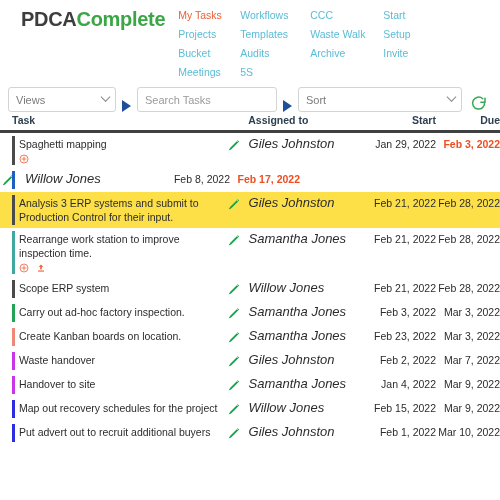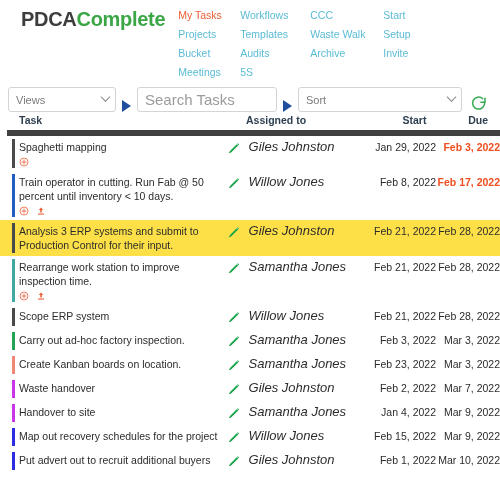--- a/index.html
+++ b/index.html
@@ -89,21 +89,21 @@
     border-bottom: 1.3px solid #8a8a8a;
     transform: translateY(-50%) rotate(45deg);
     margin-top: -3px;
   }
   .srch {
     width: 140px;
     height: 25px;
     border: 1px solid #d4d4d4;
     border-radius: 3px;
     background: #fff;
-    font-size: 15px;
+    font-size: 11px;
     color: #7b7b7b;
     padding: 0 7px;
     font-family: "Liberation Sans", sans-serif;
     outline: none;
   }
   .srch::placeholder { color: #9b9b9b; opacity: 1; }
   .tri {
     width: 0; height: 0;
     border-left: 9px solid #1f4e9c;
     border-top: 6px solid transparent;
@@ -115,23 +115,23 @@
     width: 18px; height: 18px;
     cursor: pointer;
     flex: 0 0 auto;
     margin-left: 2px;
   }
 
   
   .tbl-wrap { padding: 0 0 0 0; }
   .thead {
     display: flex;
-    border-bottom: 6px solid #404040;
-    padding: 0 12px 4px 0;
-    margin: 2px 0 0 7px;
+    border-bottom: 3px solid #404040;
+    padding: 0 0 4px 0;
+    margin: 2px 0 0 0;
   }
   .th {
     font-size: 10.5px;
     font-weight: bold;
     color: #2c3e50;
   }
   .col-task   { width: 245px; padding-left: 12px; }
   .col-edit   { width: 25px; }
   .col-assign { width: 133px; }
   .col-start  { width: 72px; text-align: right; }
@@ -275,33 +275,20 @@
             <path d="M17.4 4.8 L19.6 7" stroke="#ffffff" stroke-width="1.1"></path>
             <path d="M5 19.4 L6.9 17.5" stroke="#17a34a" stroke-width="1.4"></path>
           </svg>
         </div>
         <div class="cell-assign">Giles Johnston</div>
         <div class="cell-start">Jan 29, 2022</div>
         <div class="cell-due overdue">Feb 3, 2022</div>
       </div>
       <div class="row">
         <div class="bar" style="background: rgb(31, 95, 196);"></div>
-        <div class="cell-task">
-          <div>Train operator in cutting. Run Fab @ 50 percent until inventory &lt; 10 days.</div>
-          <div class="task-icons">
-            <svg class="ic" viewBox="0 0 20 20">
-              <circle cx="10" cy="10" r="8" fill="none" stroke="#ec6137" stroke-width="1.6"></circle>
-              <path d="M10 5.8 V14.2 M5.8 10 H14.2" stroke="#ec6137" stroke-width="1.6" stroke-linecap="round"></path>
-            </svg>
-            <svg class="ic" viewBox="0 0 20 20">
-              <path d="M10 3 L14.5 8.2 H11.6 V13 H8.4 V8.2 H5.5 Z" fill="#ec6137"></path>
-              <rect x="4" y="15" width="12" height="2.2" fill="#ec6137"></rect>
-            </svg>
-          </div>
-        </div>
         <div class="cell-edit">
           <svg width="15" height="15" viewBox="0 0 24 24">
             <path d="M18.8 3.4 L21 5.6 L8.6 18 L5 19.4 L6.4 15.8 Z" fill="#17a34a"></path>
             <path d="M17.4 4.8 L19.6 7" stroke="#ffffff" stroke-width="1.1"></path>
             <path d="M5 19.4 L6.9 17.5" stroke="#17a34a" stroke-width="1.4"></path>
           </svg>
         </div>
         <div class="cell-assign">Willow Jones</div>
         <div class="cell-start">Feb 8, 2022</div>
         <div class="cell-due overdue">Feb 17, 2022</div>

